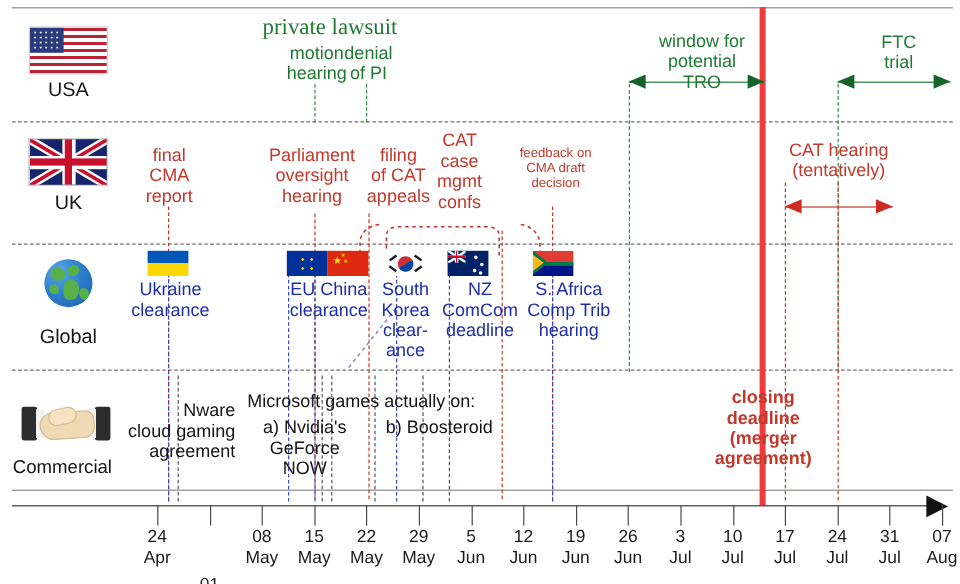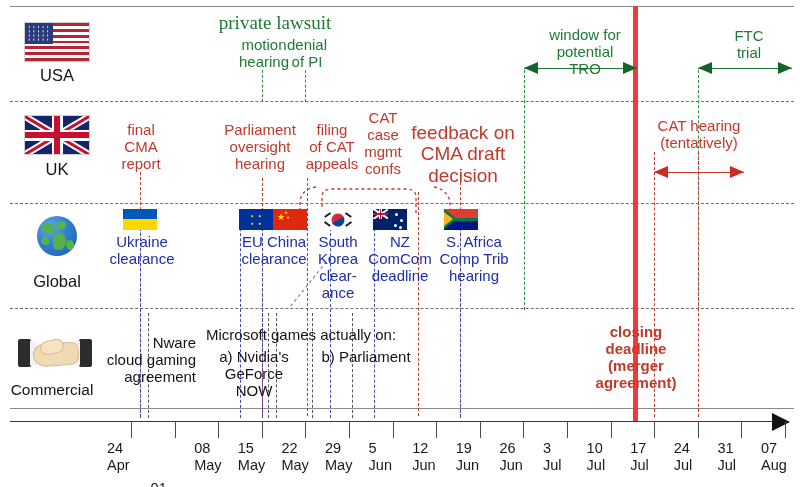--- a/index.html
+++ b/index.html
@@ -117,21 +117,21 @@
   .vk{border-left-color:#555;}
 
   
   .redline{position:absolute;width:5px;background:#ef3b3b;}
 
   
   .axis{position:absolute;left:10px;top:421px;width:770px;height:0;border-top:1.6px solid #3a3a3a;}
   .axis-arrow{position:absolute;top:413px;left:772px;width:0;height:0;
      border-top:9px solid transparent;border-bottom:9px solid transparent;border-left:18px solid #111;}
   .tick{position:absolute;width:0;border-left:1.5px solid #4a4a4a;top:421px;height:17px;}
-  .tick-lbl{position:absolute;top:440px;width:48px;text-align:left;color:#1a1a1a;font-size:14.5px;line-height:1.18;}
+  .tick-lbl{position:absolute;top:440px;width:48px;text-align:center;color:#1a1a1a;font-size:14.5px;line-height:1.18;}
 
   
   .rangearrow{position:absolute;height:0;}
   .rangearrow .bar{position:absolute;left:0;right:0;top:0;border-top-width:1.4px;border-top-style:solid;}
   .rangearrow .hL,.rangearrow .hR{position:absolute;top:-6px;width:0;height:0;
      border-top:6px solid transparent;border-bottom:6px solid transparent;}
   .rangearrow .hL{left:0;border-right-width:14px;border-right-style:solid;}
   .rangearrow .hR{right:0;border-left-width:14px;border-left-style:solid;}
   .ar-green .bar{border-top-color:#1f7a33;}
   .ar-green .hL{border-right-color:#14642a;}
@@ -250,21 +250,21 @@
   <div class="lbl red" style="left:208px;top:122px;width:104px;font-size:15px;">Parliament
 oversight
 hearing</div>
   <div class="lbl red" style="left:296px;top:122px;width:72px;font-size:15px;">filing
 of CAT
 appeals</div>
   <div class="lbl red" style="left:352px;top:110px;width:62px;font-size:15px;">CAT
 case
 mgmt
 confs</div>
-  <div class="lbl red" style="left:410px;top:122px;width:106px;font-size:19px;">feedback on
+  <div class="lbl red" style="left:410px;top:122px;width:106px;font-size:11px;">feedback on
 CMA draft
 decision</div>
 
   <div class="lbl red" style="left:639px;top:118px;width:120px;font-size:15px;">CAT hearing
 (tentatively)</div>
   <div class="rangearrow ar-red" style="left:654px;top:172px;width:90px;">
     <div class="bar"></div>
       <div class="hL"></div>
       <div class="hR"></div>
   </div>
@@ -325,21 +325,21 @@
   <div class="lbl blue" style="left:431px;top:234px;width:86px;font-size:15px;">S. Africa
 Comp Trib
 hearing</div>
 
   <div class="lbl black" style="left:104px;top:335px;width:92px;font-size:15px;text-align:right;">Nware
 cloud gaming
 agreement</div>
   <div class="lbl black" style="left:206px;top:327px;width:216px;font-size:15px;text-align:left;">Microsoft games actually on:</div>
   <div class="lbl black" style="left:206px;top:349px;width:96px;font-size:15px;">a) Nvidia's
 GeForce NOW</div>
-  <div class="lbl black" style="left:310px;top:349px;width:112px;font-size:15px;">b) Parliament</div>
+  <div class="lbl black" style="left:310px;top:349px;width:112px;font-size:15px;">b) Boosteroid</div>
 
   <div class="lbl red" style="left:588px;top:324px;width:96px;font-size:15px;font-weight:bold;">closing
 deadline
 (merger
 agreement)</div>
 
   <div class="axis"></div>
   <div class="axis-arrow"></div>
   <div id="axis-ticks">
       <div class="tick" style="left: 131px;"></div>

